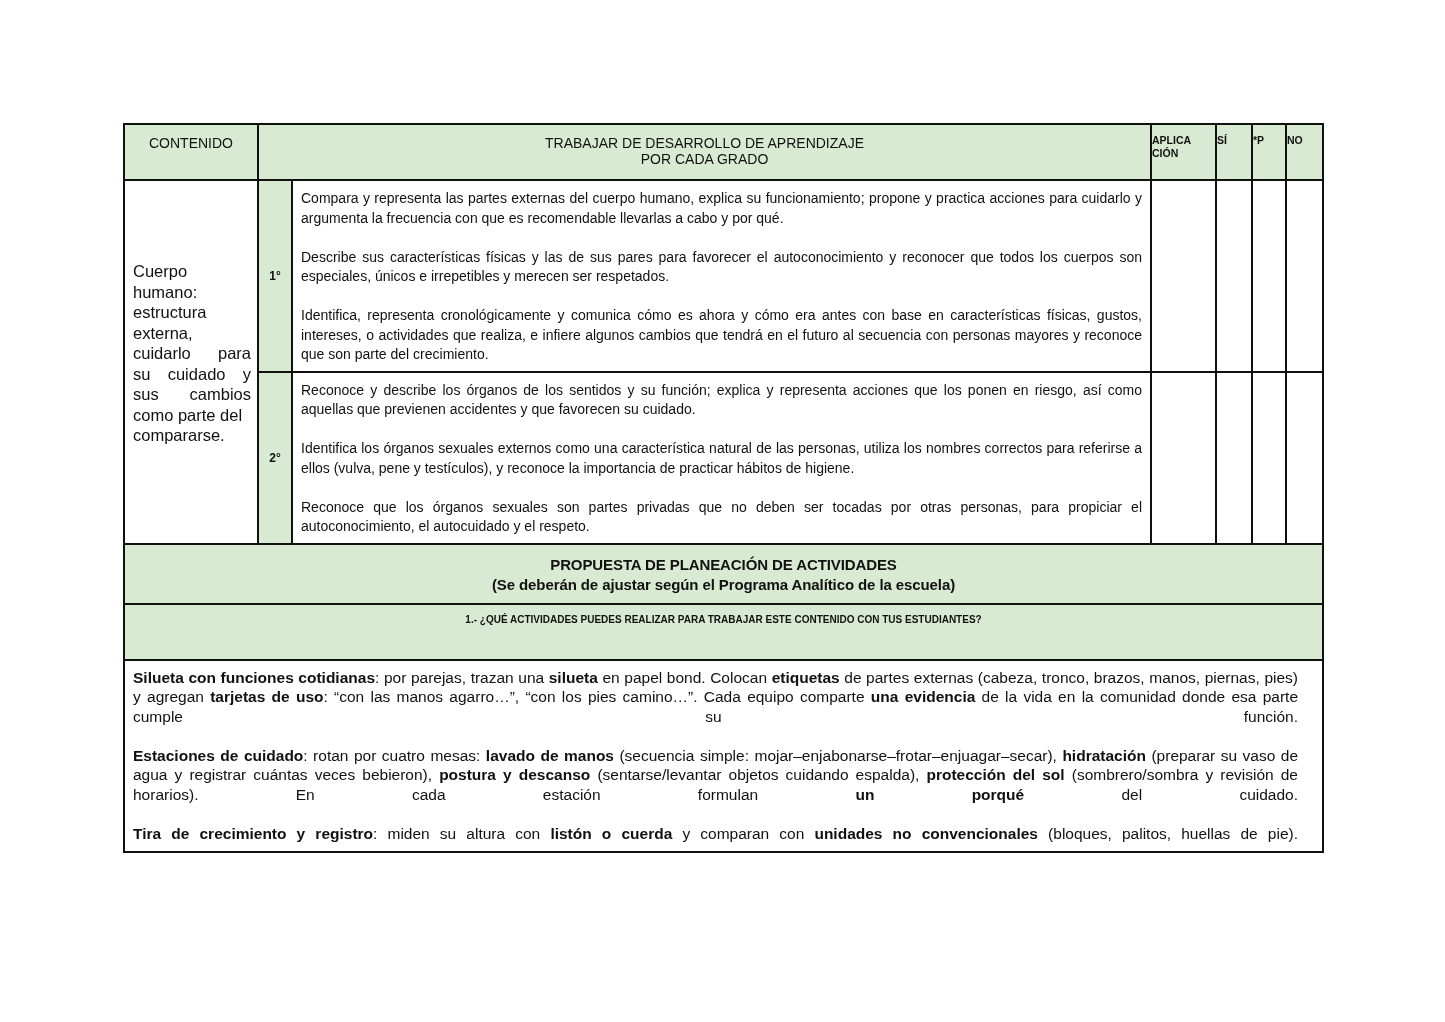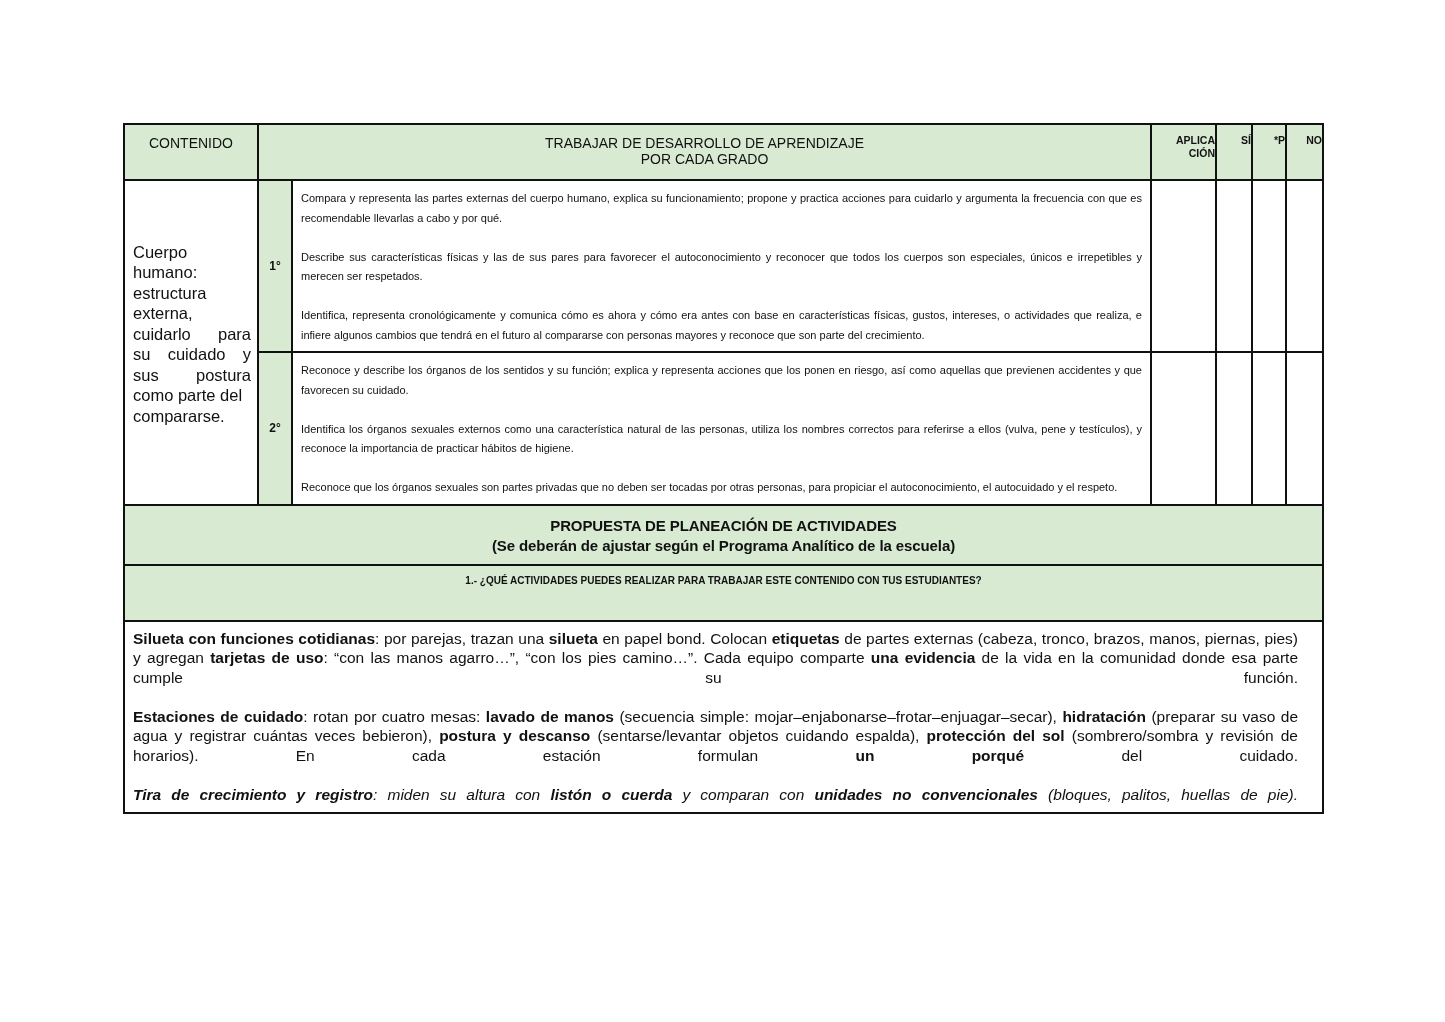--- a/index.html
+++ b/index.html
@@ -2,33 +2,33 @@
 <html><head>
 <meta charset="utf-8">
 <style>
   html, body { margin:0; padding:0; background:#ffffff; }
   body { width:1445px; height:1022px; position:relative; font-family:"Liberation Sans", sans-serif; color:#111; }
   .page { position:absolute; left:123px; top:123px; width:1199px; }
   table { border-collapse:collapse; width:1199px; table-layout:fixed; }
   td { border:2px solid #111; padding:0; vertical-align:top; }
   .green { background:#d9ead3; }
   .hdr { font-size:14px; text-align:center; vertical-align:top; padding-top:10px; height:44px; }
-  .hdr-small { font-size:10.5px; font-weight:bold; text-align:right; padding-top:9px; line-height:13px; }
+  .hdr-small { font-size:10.5px; font-weight:bold; text-align:left; padding-top:9px; line-height:13px; }
   .contenido { font-size:16.5px; line-height:20.5px; padding:0 6px 17px 8px; vertical-align:middle; text-align:justify; }
   .contenido span { display:block; }
   .grade { font-size:12px; font-weight:bold; text-align:center; vertical-align:middle; }
-  .proc { font-size:11px; line-height:19.5px; padding:8px 8px 6px 8px; text-align:justify; }
+  .proc { font-size:14px; line-height:19.5px; padding:8px 8px 6px 8px; text-align:justify; }
   .proc p { margin:0 0 19.5px 0; }
   .proc p:last-child { margin-bottom:0; }
   .check { }
   .section-title { font-family:"Liberation Sans", sans-serif; font-weight:bold; font-size:15px; text-align:center; line-height:20px; padding:10px 0 8px 0; letter-spacing:-0.1px;margin-top:28px; }
   .question { font-weight:bold; font-size:10px; text-align:center; padding:9px 0 0 0; height:45px; }
   .activities { font-size:15.5px; line-height:19.5px; padding:7px 24px 8px 8px; text-align:justify; }
   .activities p { margin:0 0 19.5px 0; text-align-last:justify; }
-  .activities p:last-child { margin-bottom:0;font-style:italic; }
+  .activities p:last-child { margin-bottom:0; }
   b { font-weight:bold; }
 </style>
 </head>
 <body>
 
 <div class="page">
   <table>
     <colgroup>
       <col style="width:134px">
       <col style="width:34px">
@@ -56,29 +56,29 @@
     </tr>
 
     <tr>
       <td rowspan="2" class="contenido">
         <span>Cuerpo</span>
         <span>humano:</span>
         <span>estructura</span>
         <span>externa,</span>
         <span style="text-align-last:justify">cuidarlo para</span>
         <span style="text-align-last:justify">su cuidado y</span>
-        <span style="text-align-last:justify">sus postura</span>
+        <span style="text-align-last:justify">sus cambios</span>
         <span>como parte del</span>
         <span>compararse.</span>
       </td>
       <td class="green grade">1°</td>
       <td class="proc">
         <p>Compara y representa las partes externas del cuerpo humano, explica su funcionamiento; propone y practica acciones para cuidarlo y argumenta la frecuencia con que es recomendable llevarlas a cabo y por qué.</p>
         <p>Describe sus características físicas y las de sus pares para favorecer el autoconocimiento y reconocer que todos los cuerpos son especiales, únicos e irrepetibles y merecen ser respetados.</p>
-        <p>Identifica, representa cronológicamente y comunica cómo es ahora y cómo era antes con base en características físicas, gustos, intereses, o actividades que realiza, e infiere algunos cambios que tendrá en el futuro al compararse con personas mayores y reconoce que son parte del crecimiento.</p>
+        <p>Identifica, representa cronológicamente y comunica cómo es ahora y cómo era antes con base en características físicas, gustos, intereses, o actividades que realiza, e infiere algunos cambios que tendrá en el futuro al secuencia con personas mayores y reconoce que son parte del crecimiento.</p>
       </td>
       <td class="check"></td>
       <td class="check"></td>
       <td class="check"></td>
       <td class="check"></td>
     </tr>
 
     <tr>
       <td class="green grade">2°</td>
       <td class="proc">

